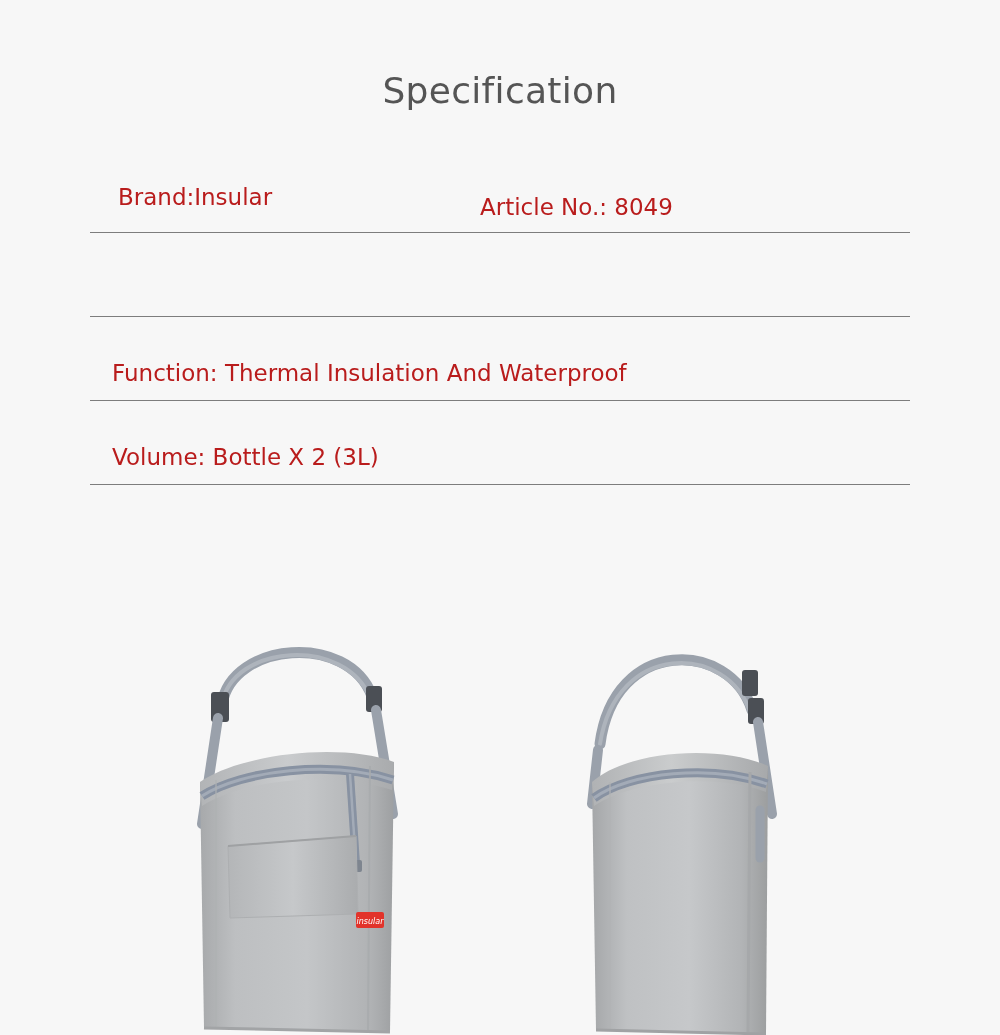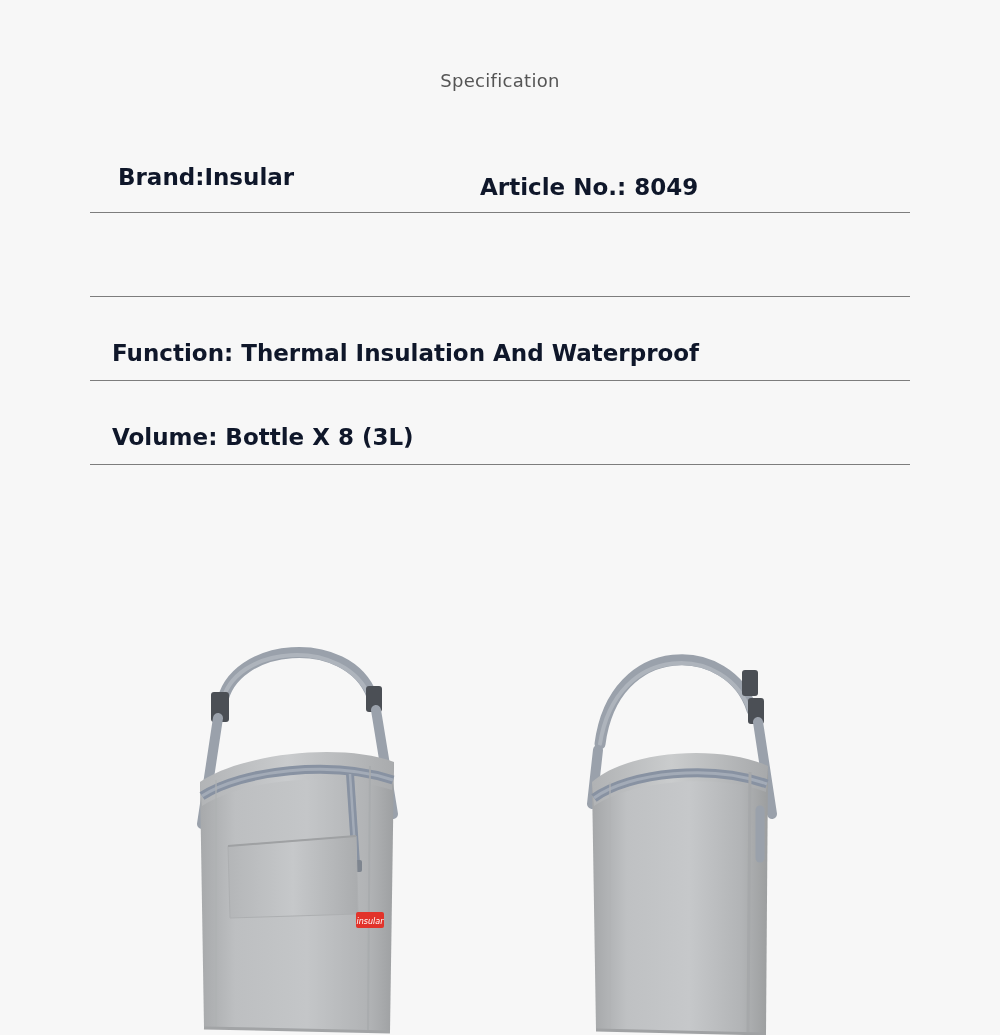--- a/index.html
+++ b/index.html
@@ -19,21 +19,21 @@
 
   .page {
     width: 1000px;
     height: 1035px;
     position: relative;
     background: #f7f7f7;
   }
 
   .spec-title {
     text-align: center;
-    font-size: 18px;
+    font-size: 36px;
     color: #555555;
     font-weight: 400;
     padding-top: 70px;
     letter-spacing: 0.3px;
   }
 
   .spec-table {
     margin: 38px auto 0 auto;
     width: 820px;
   }
@@ -42,22 +42,22 @@
     display: flex;
     align-items: flex-end;
     border-bottom: 1px solid #7d7d7d;
     height: 84px;
     position: relative;
   }
   .spec-row:first-child { border-top: none; }
 
   .cell {
     font-size: 23px;
-    color: #0f172a;
-    font-weight: 700;
+    color: #b91c1c;
+    font-weight: 400;
     padding-bottom: 14px;
     white-space: nowrap;
   }
   .cell-left {
     width: 390px;
     padding-left: 28px;
   }
   .cell-right {
     padding-left: 0px;
     margin-top: 18px;
@@ -102,21 +102,21 @@
 
 
     <div class="spec-row r3">
     </div>
 
     <div class="spec-row">
       <div class="cell cell-wide">Function: Thermal Insulation And Waterproof</div>
     </div>
 
     <div class="spec-row">
-      <div class="cell cell-wide">Volume: Bottle X 8 (3L)</div>
+      <div class="cell cell-wide">Volume: Bottle X 2 (3L)</div>
     </div>
 
   </div>
 
   <div class="images-area">
 
     <svg class="bag" style="left:180px; top:10px;" width="260" height="430" viewBox="0 0 260 430">
       <defs>
         <linearGradient id="bodyGradA" x1="0" y1="0" x2="1" y2="0">
           <stop offset="0%" stop-color="#a7a9ab"></stop>

